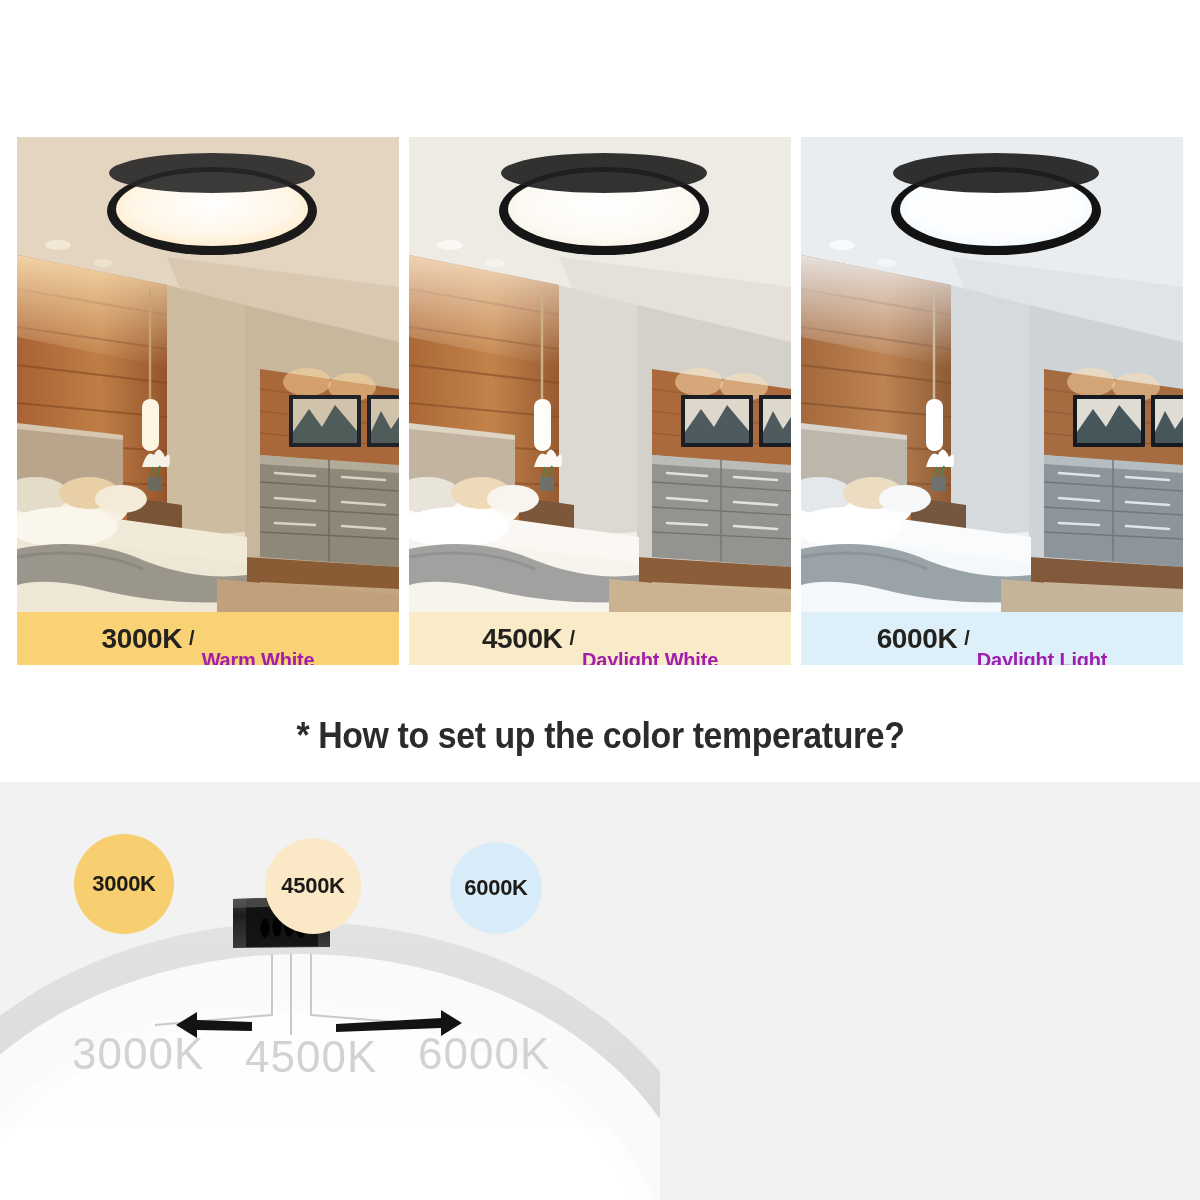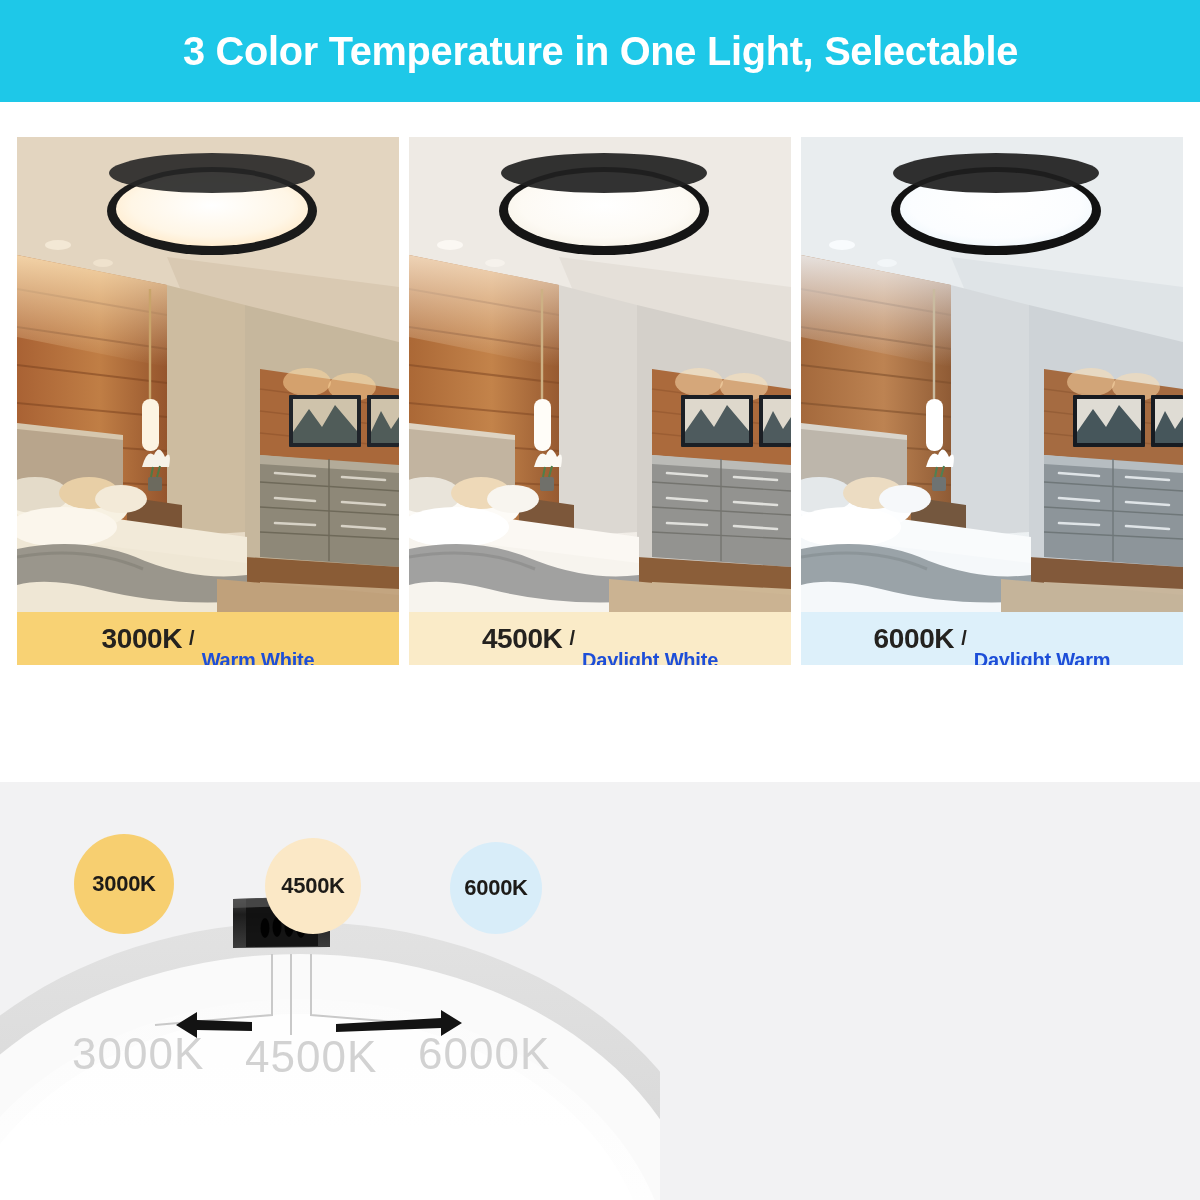--- a/index.html
+++ b/index.html
@@ -29,21 +29,21 @@
   }
   .panel { width: 382px; height: 528px; position: relative; overflow: hidden; background:#fff; }
   .panel-photo { width: 382px; height: 475px; position: relative; overflow: hidden; }
   .panel-photo svg { display: block; width: 382px; height: 475px; }
   .panel-caption {
     position: absolute; left: 0; bottom: 0; width: 382px; height: 53px;
     display: flex; align-items: center; justify-content: center; gap: 7px;
   }
   .cap-k { font-size: 28px; font-weight: 700; color: #24221f; letter-spacing: -0.4px; }
   .cap-sep { font-size: 20px; font-weight: 700; color: #24221f; }
-  .cap-name { font-size: 20px; font-weight: 700; color: #1d4ed8; letter-spacing: -0.2px; margin-top: 44px; }
+  .cap-name { font-size: 20px; font-weight: 700; color: #a21caf; letter-spacing: -0.2px; margin-top: 44px; }
 
   
   .mid-head {
     position: absolute; left: 0; top: 690px; width: 1200px; height: 92px;
     display: flex; align-items: center; justify-content: center; background:#fff;
   }
   .mid-head-text {
     font-size: 36px; font-weight: 700; color: #2b2b2b; letter-spacing: -0.4px;
     white-space: nowrap; transform: scaleX(0.94);
   }
@@ -63,23 +63,20 @@
   }
   .badge-3000 { left: 74px;  top: 834px; width: 100px; height: 100px; background: #f7cf70; }
   .badge-4500 { left: 265px; top: 838px; width: 96px;  height: 96px;  background: #fbe8c6; }
   .badge-6000 { left: 450px; top: 842px; width: 92px;  height: 92px;  background: #d8edf9; }
 </style>
 </head>
 <body>
 
 <div class="page">
 
-  <div class="banner">
-    <div class="banner-title">3 Color Temperature in One Light, Selectable</div>
-  </div>
 
   <div class="panels">
 
     <div class="panel">
       <div class="panel-photo">
         <svg viewBox="0 0 382 475" xmlns="http://www.w3.org/2000/svg">
           <defs>
             <linearGradient id="g1ceil" x1="0" y1="0" x2="0" y2="1">
               <stop offset="0%" stop-color="#ded0bb"></stop>
                 <stop offset="100%" stop-color="#e9ddc9"></stop>
@@ -393,26 +390,29 @@
           <ellipse cx="104" cy="362" rx="26" ry="14" fill="#f6f8fa"></ellipse>
           <ellipse cx="46" cy="390" rx="54" ry="20" fill="#ffffff"></ellipse>
           <path d="M0 412 Q70 398 128 424 Q180 444 230 438 L230 464 Q150 470 80 452 Q30 440 0 448 Z" fill="#9aa3a8"></path>
           <path d="M0 420 Q70 408 126 432" stroke="#838c90" stroke-width="3" fill="none" opacity="0.6"></path>
           <path d="M200 442 L382 458 V475 H200 Z" fill="#c5b49a"></path>
         </svg>
       </div>
       <div class="panel-caption" style="background:#ddf0fa">
         <span class="cap-k">6000K</span>
         <span class="cap-sep">/</span>
-        <span class="cap-name">Daylight Warm</span>
+        <span class="cap-name">Daylight Light</span>
       </div>
     </div>
 
   </div>
 
+  <div class="mid-head">
+    <div class="mid-head-text">* How to set up the color temperature?</div>
+  </div>
 
   <div class="bottom">
 
     <div class="lamp-wrap">
       <svg viewBox="0 0 660 418" xmlns="http://www.w3.org/2000/svg">
         <defs>
           <linearGradient id="lampFace" x1="0" y1="0" x2="0" y2="1">
             <stop offset="0%" stop-color="#fbfbfb"></stop>
               <stop offset="45%" stop-color="#ffffff"></stop>
               <stop offset="100%" stop-color="#f4f4f4"></stop>

